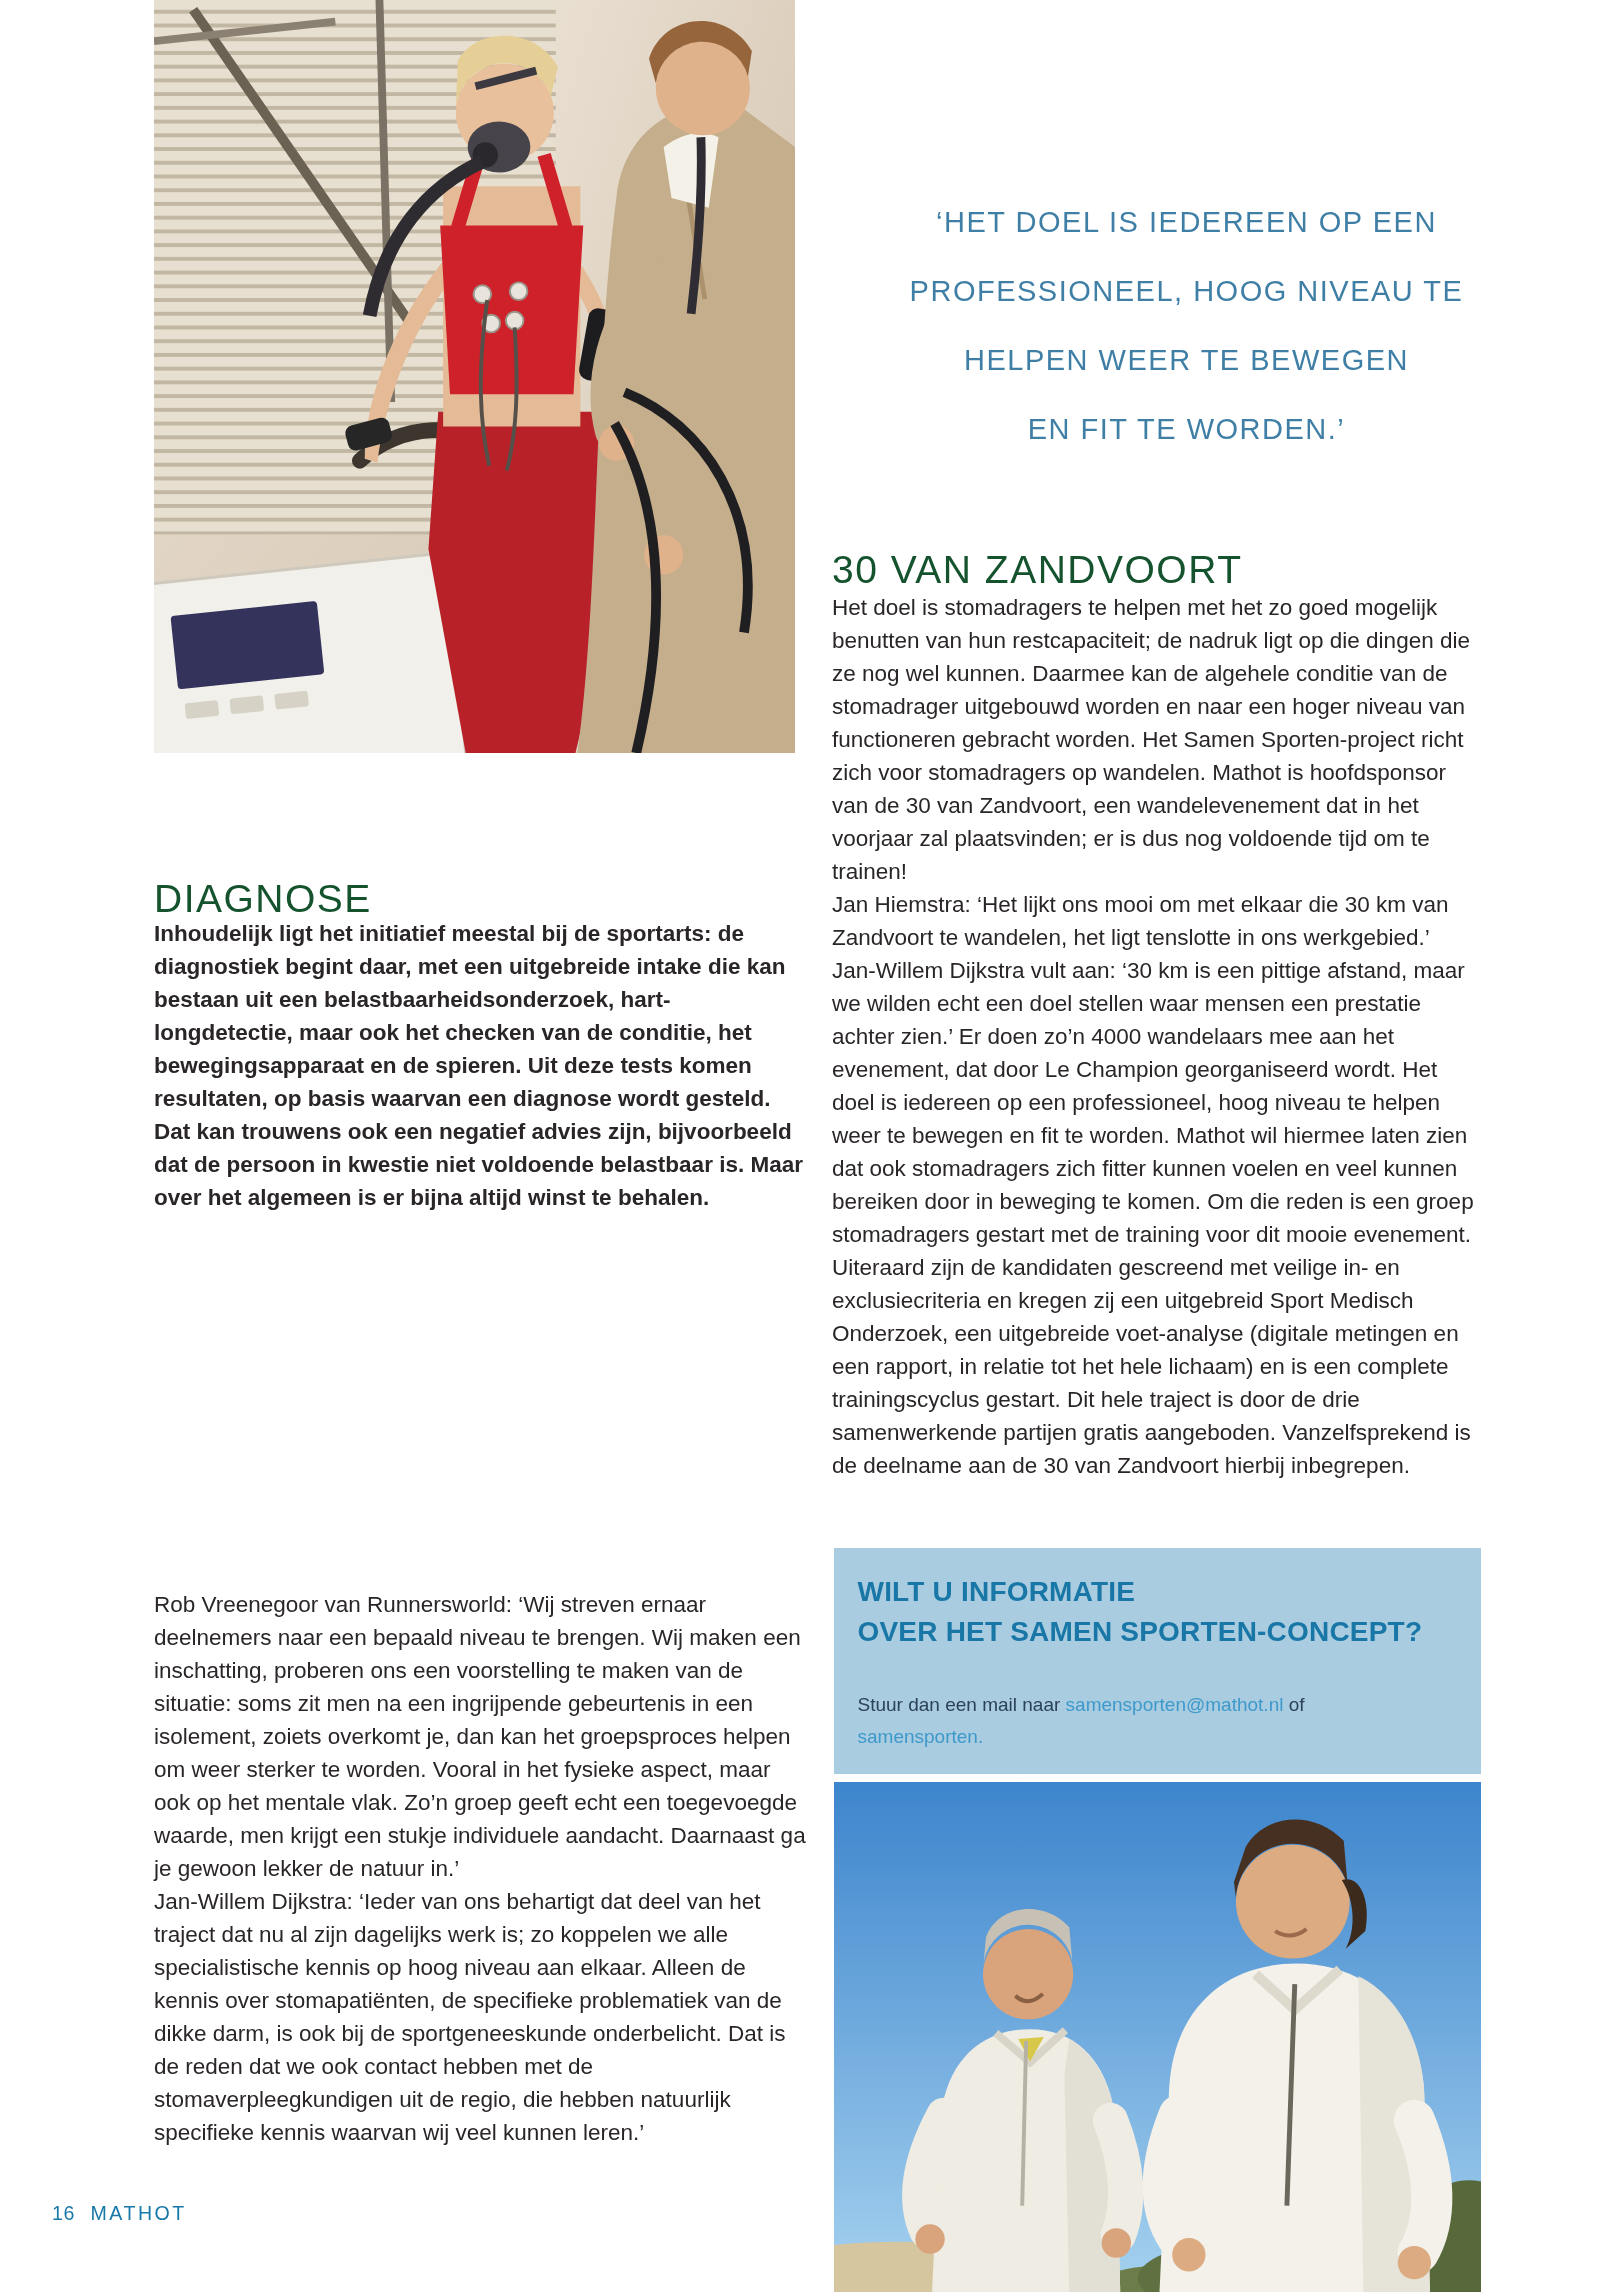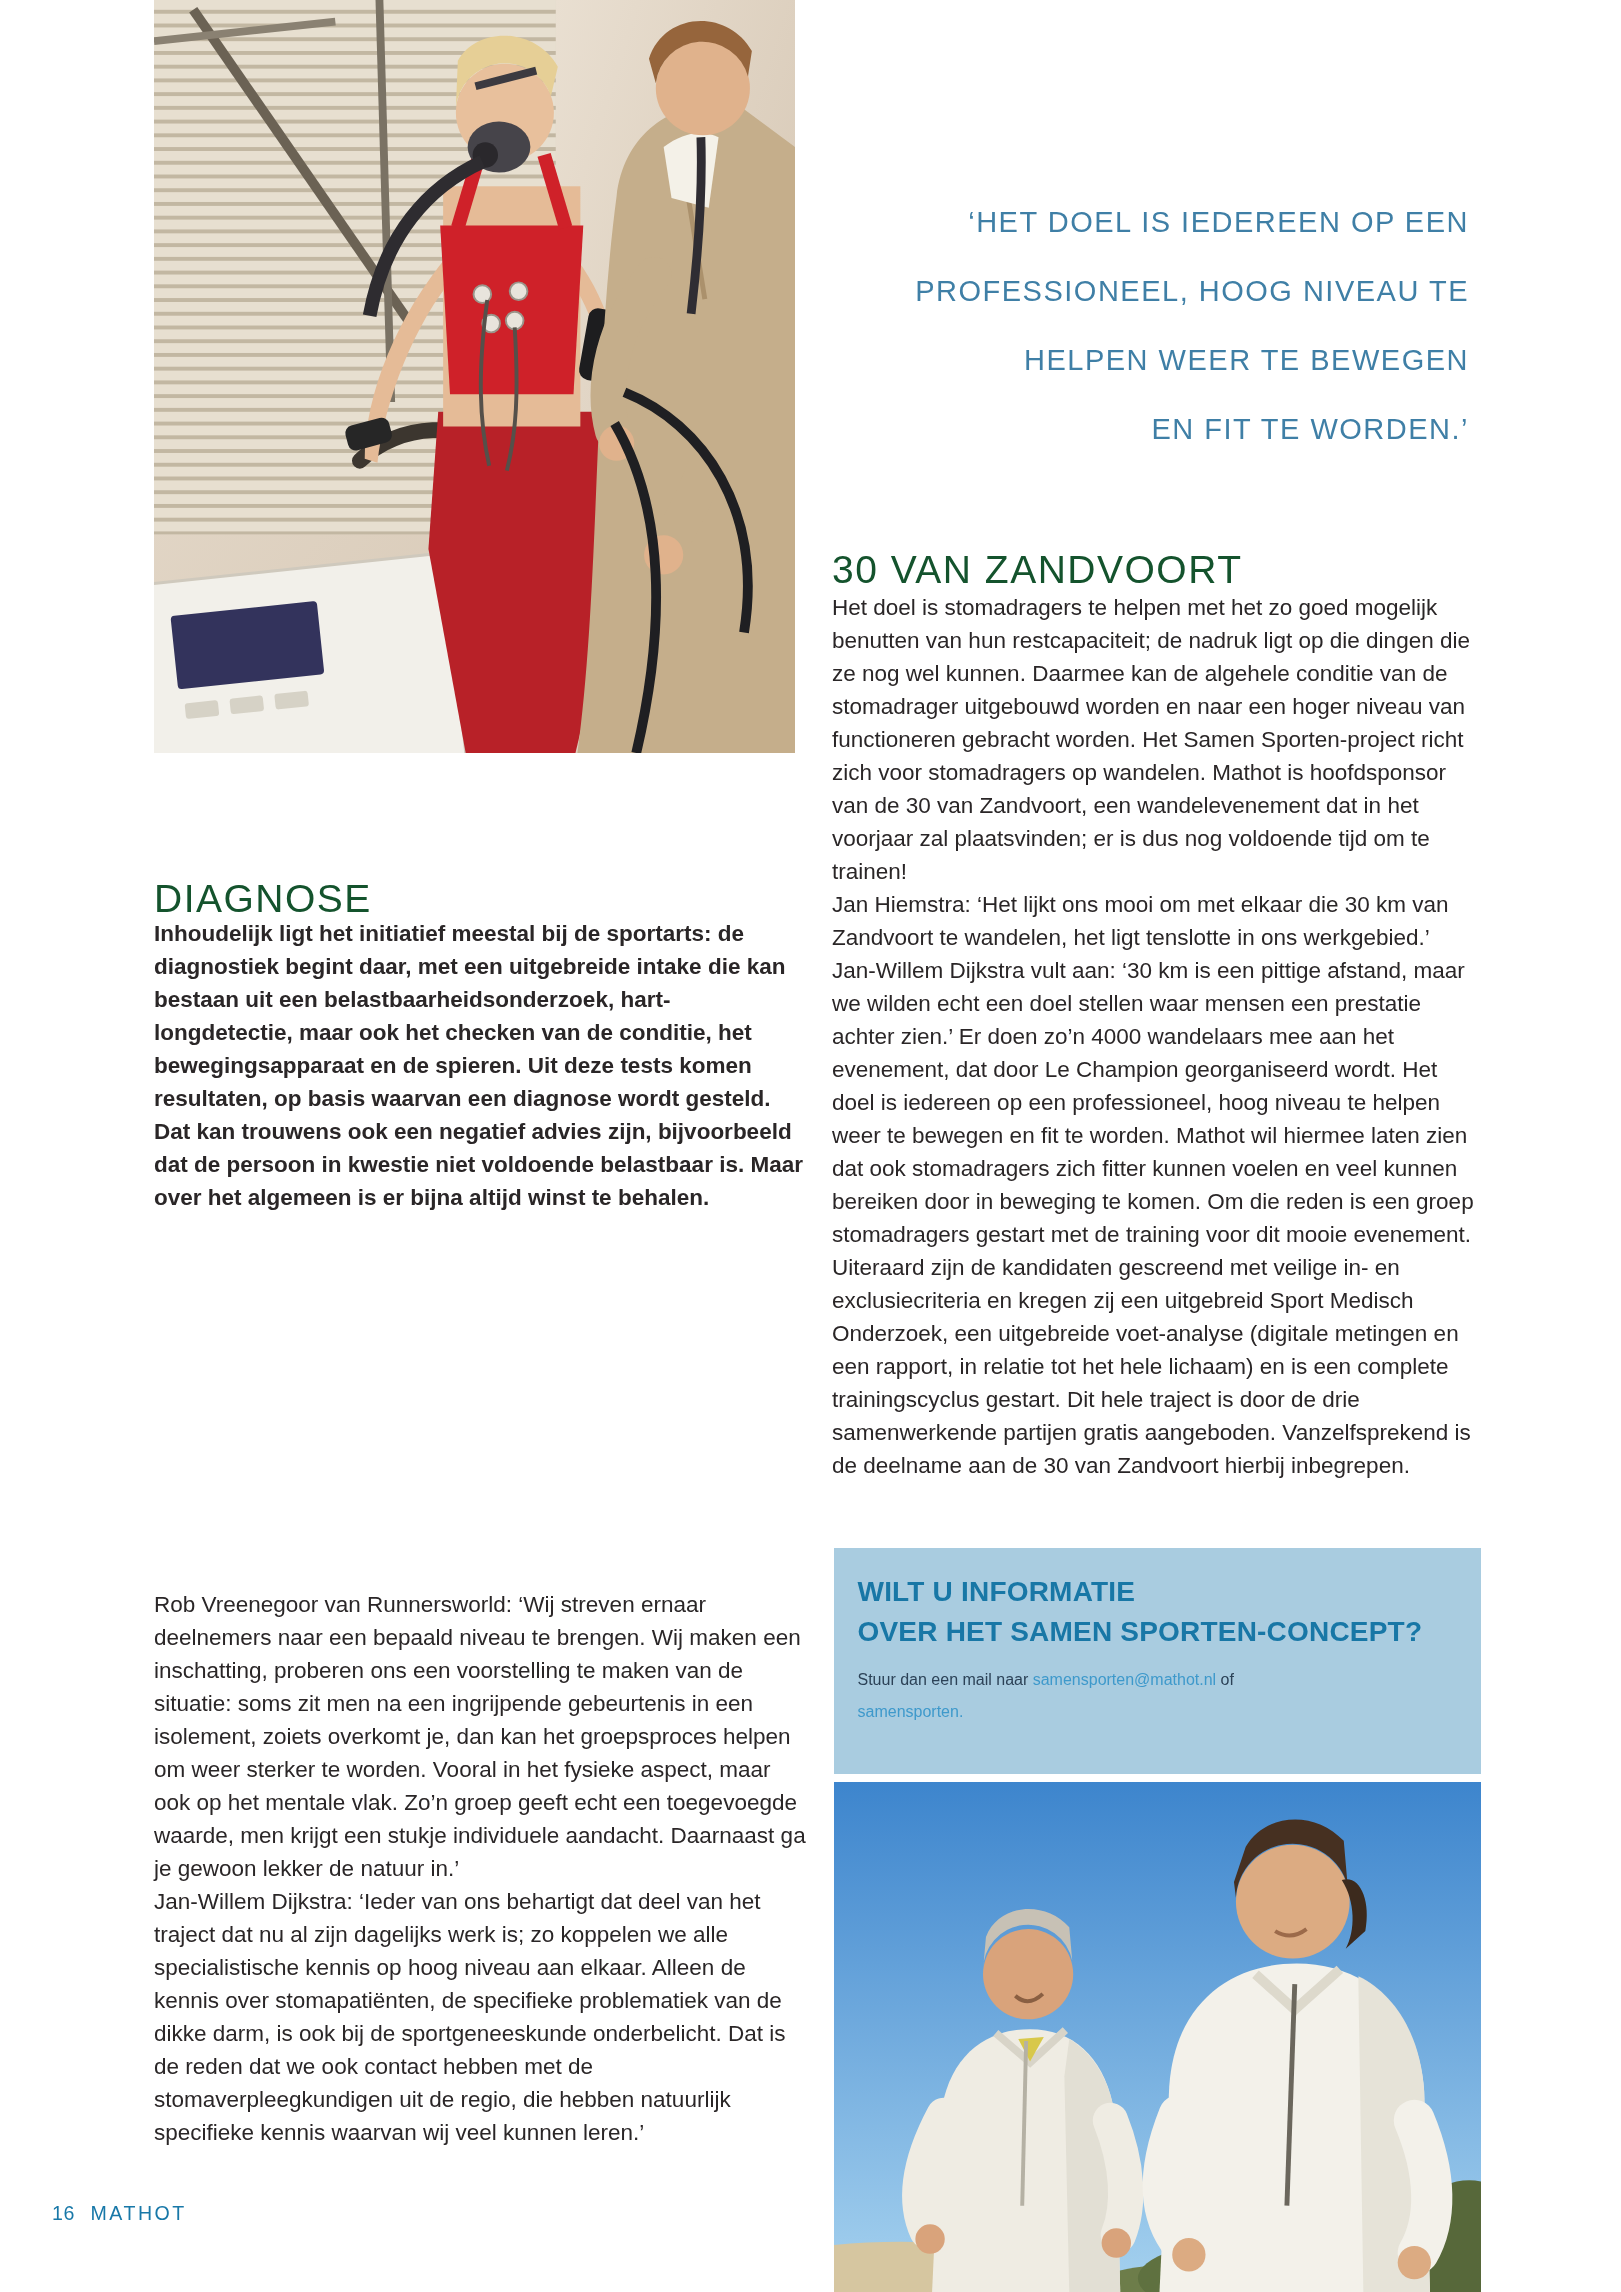--- a/index.html
+++ b/index.html
@@ -24,32 +24,32 @@
     white-space:pre-line; text-align:left;
   }
   #diagnose-body { left:154px; top:894px; width:655px;font-weight:bold; }
   #left-body2    { left:154px; top:1565px; width:655px; }
   #zandvoort-body{ left:832px; top:568px; width:643px; }
 
   .pullquote {
     position:absolute; font-size:29px; font-weight:300; line-height:69px;
     color:#3f7fa6; letter-spacing:1.5px; text-align:center; white-space:pre-line;
   }
-  #right-quote { left:832px; top:188px; width:637px;text-align:right; }
+  #right-quote { left:868px; top:188px; width:637px; }
   #left-quote  { left:154px; top:1237px; width:648px; }
 
   .info-box {
     position:absolute; left:834px; top:1548px; width:647px; height:226px;
     background:#a9cce0; box-sizing:border-box; padding:23.5px 23.5px 0 23.5px;
   }
   .box-heading {
     font-size:28px; font-weight:bold; color:#1877a6; line-height:40px;
     white-space:pre-line; letter-spacing:0.2px;
   }
-  .box-body { margin-top:12px; font-size:16px; line-height:32px; color:#2c4257; }
+  .box-body { margin-top:37px; font-size:19px; line-height:32px; color:#2c4257; }
   .box-line { white-space:nowrap; }
   .box-link { color:#3e99cb; cursor:pointer; text-decoration:none; }
 
   .footer {
     position:absolute; left:52px; top:2202px; font-size:19.6px; color:#1878a8;
     letter-spacing:0.5px;
   }
   .footer .brand { margin-left:15.7px; letter-spacing:2.5px; }
 </style>
 </head>

